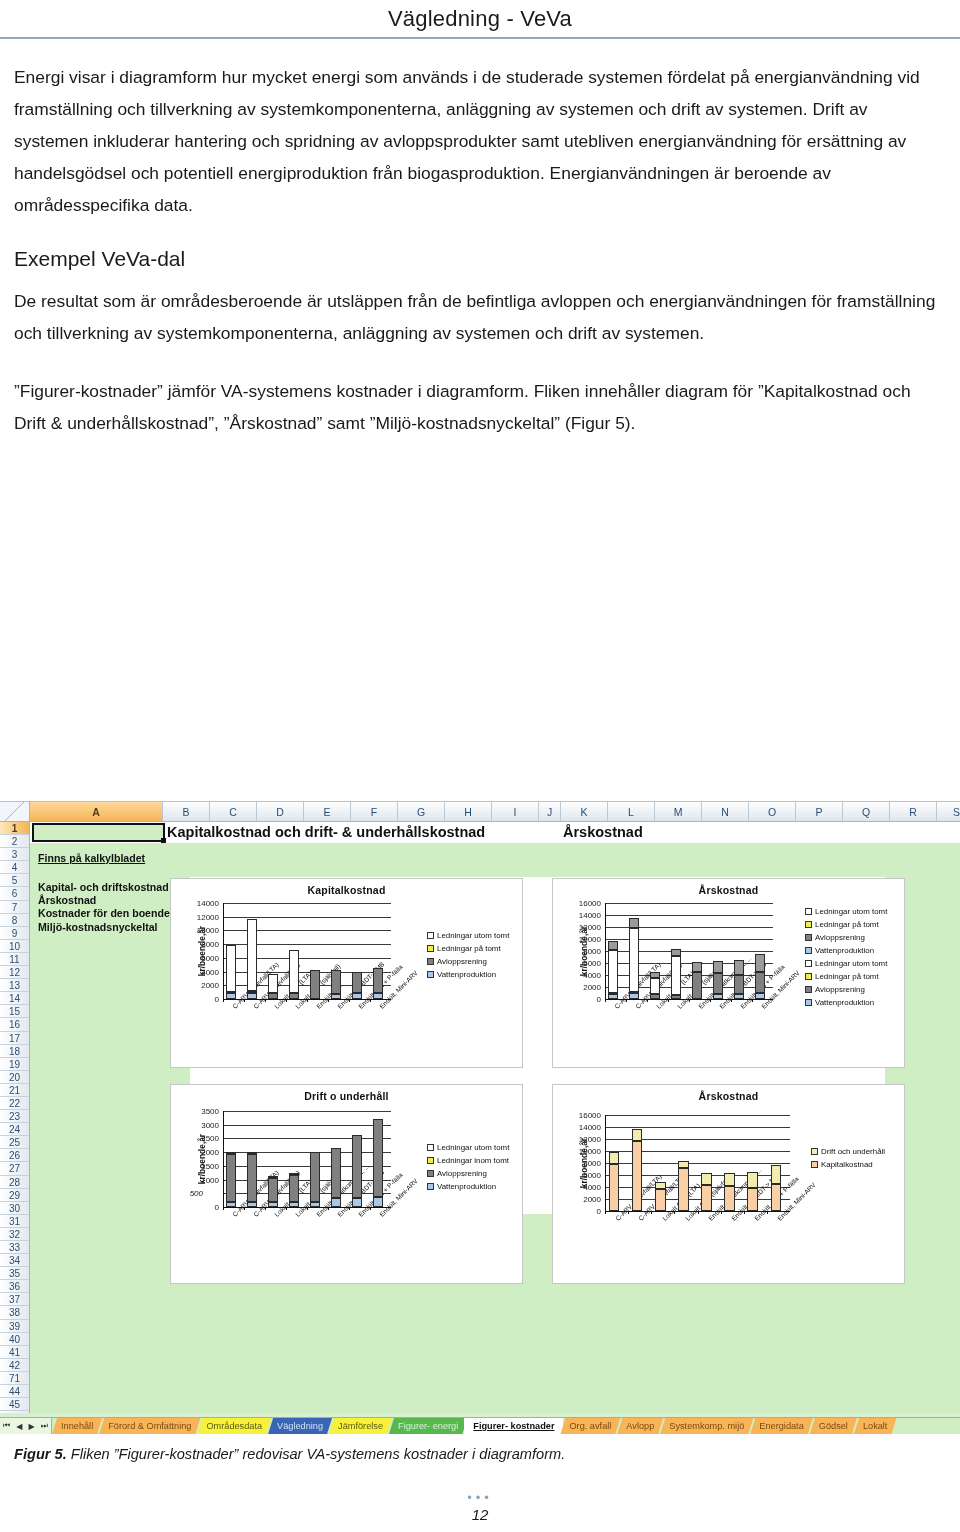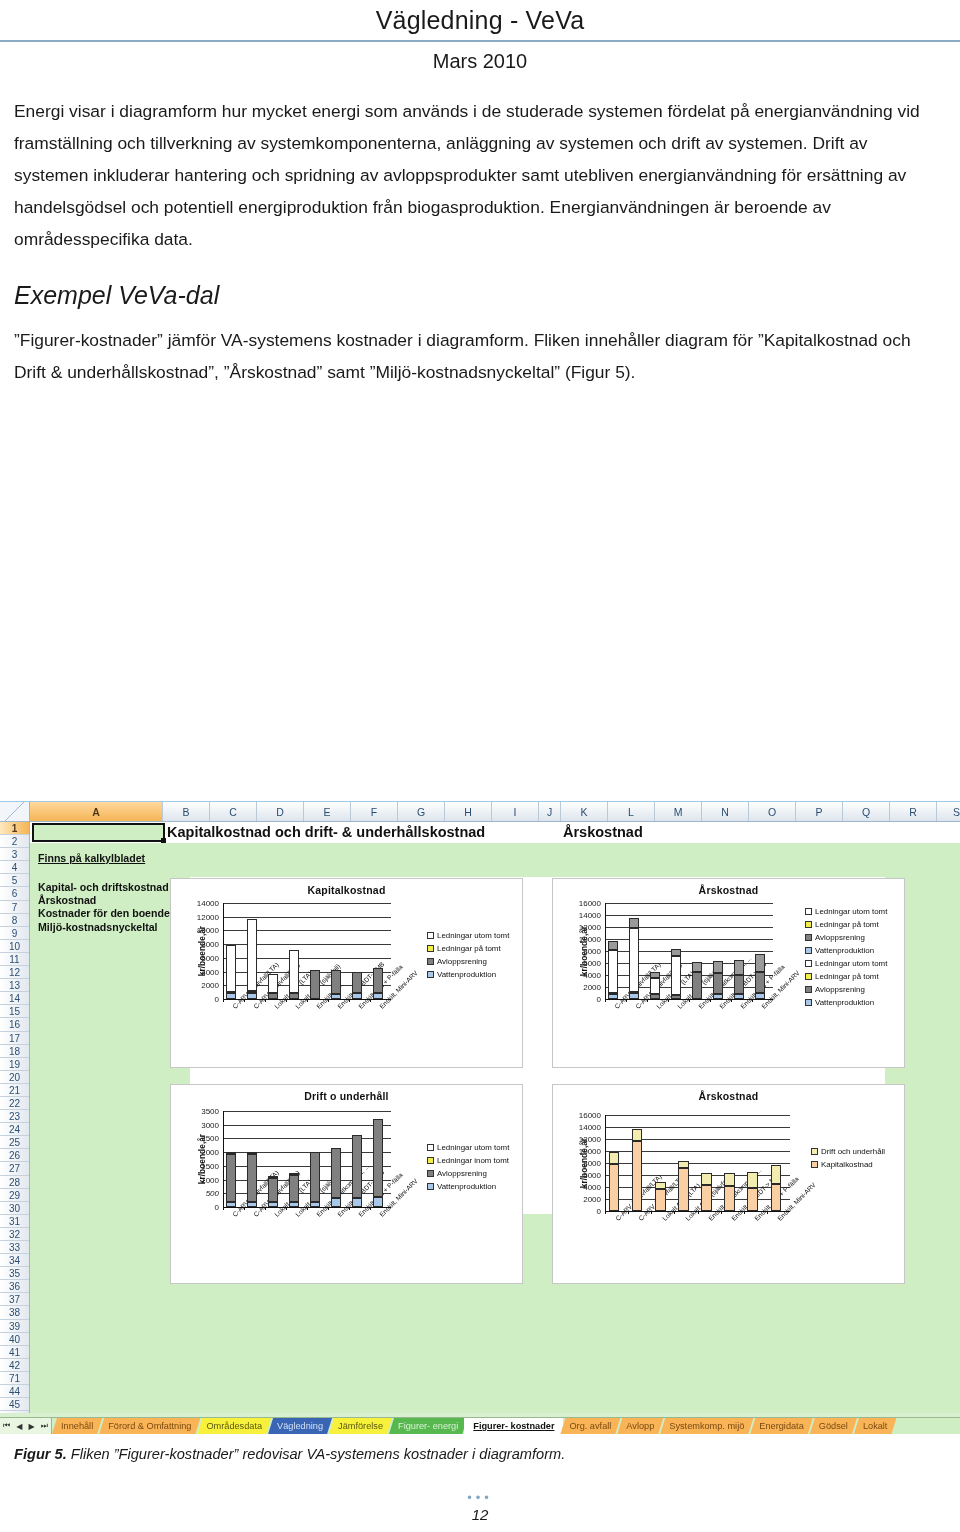--- a/index.html
+++ b/index.html
@@ -9,38 +9,38 @@
     background:#ffffff;
     font-family:"Liberation Sans", sans-serif;
     color:#161616;
     position:relative;
     overflow:hidden;
   }
 
   
   .doc-header { text-align:center; padding-top:6px; }
   .doc-title {
-    font-size:25px; letter-spacing:.2px; color:#1a1a1a;
+    font-size:22px; letter-spacing:.2px; color:#1a1a1a;
     font-weight:400;
   }
   .header-rule {
     height:2px; background:#8aa9c4; margin:5px 0 0 0; width:100%;
   }
   .doc-subtitle {
     font-size:20px; color:#1a1a1a; margin-top:8px; font-weight:400;
   }
 
   
   .body-wrap { padding:22px 24px 0 14px; }
   p.para {
     font-size:17.4px; line-height:32px; margin:0 0 26px 0;
     text-align:left; color:#1a1a1a;
   }
   h2.subhead {
-    font-size:25px; font-style:italic; font-weight:400; color:#1a1a1a;
+    font-size:21px; font-weight:400; color:#1a1a1a;
     margin:14px 0 14px 0;
   }
 
   
   .excel {
     position:absolute; left:0; top:801px; width:960px; height:633px;
     background:#d8f0cf;
     border-top:1px solid #9ec9e8;
     font-family:"Liberation Sans", sans-serif;
     overflow:hidden;
@@ -187,26 +187,26 @@
     position:absolute; left:0; right:0; top:1506px; text-align:center;
     font-size:15px; font-style:italic; color:#1a1a1a;
   }
 </style>
 </head>
 <body>
 
 <div class="doc-header">
   <div class="doc-title">Vägledning - VeVa</div>
   <div class="header-rule"></div>
-  <div class="doc-subtitle">Mars 2010</div>
 </div>
 
 <div class="body-wrap">
   <p class="para">Energi visar i diagramform hur mycket energi som används i de studerade systemen fördelat på energianvändning vid framställning och tillverkning av systemkomponenterna, anläggning av systemen och drift av systemen. Drift av systemen inkluderar hantering och spridning av avloppsprodukter samt utebliven energianvändning för ersättning av handelsgödsel och potentiell energiproduktion från biogasproduktion. Energianvändningen är beroende av områdesspecifika data.</p>
   <h2 class="subhead">Exempel VeVa-dal</h2>
+  <p class="para">De resultat som är områdesberoende är utsläppen från de befintliga avloppen och energianvändningen för framställning och tillverkning av systemkomponenterna, anläggning av systemen och drift av systemen.</p>
   <p class="para">”Figurer-kostnader” jämför VA-systemens kostnader i diagramform. Fliken innehåller diagram för ”Kapitalkostnad och Drift &amp; underhållskostnad”, ”Årskostnad” samt ”Miljö-kostnadsnyckeltal” (Figur 5).</p>
 </div>
 
 <div class="excel">
 
   <div class="col-head">
     <div class="corner"></div>
     <div id="colheads" style="display:flex;flex:1;">
         <div class="ch sel" style="width: 133px;">A</div>
         <div class="ch" style="width: 47px;">B</div>
@@ -503,21 +503,21 @@
                 <span>Vattenproduktion</span>
               </div>
             </div>
           </div>
           <div class="chartbox" style="left: 140px; top: 262px; width: 353px; height: 200px;">
             <div class="chart-title">Drift o underhåll</div>
             <div class="plot-area" style="position: absolute; left: 52px; top: 26px; width: 168px; height: 96px;">
               <div class="ylab" style="left: -46px;">kr/boende,år</div>
               <div class="ytick" style="top: 96px; right: 172px; width: 34px;">0</div>
               <div class="gridline" style="top: 96px; left: 0px; width: 168px;"></div>
-              <div class="ytick" style="top: 82.2857px; right: 172px; width: 34px; font-style: italic;">500</div>
+              <div class="ytick" style="top: 82.2857px; right: 188px; width: 34px; font-style: italic;">500</div>
               <div class="gridline" style="top: 82.2857px; left: 0px; width: 168px;"></div>
               <div class="ytick" style="top: 68.5714px; right: 172px; width: 34px;">1000</div>
               <div class="gridline" style="top: 68.5714px; left: 0px; width: 168px;"></div>
               <div class="ytick" style="top: 54.8571px; right: 172px; width: 34px;">1500</div>
               <div class="gridline" style="top: 54.8571px; left: 0px; width: 168px;"></div>
               <div class="ytick" style="top: 41.1429px; right: 172px; width: 34px;">2000</div>
               <div class="gridline" style="top: 41.1429px; left: 0px; width: 168px;"></div>
               <div class="ytick" style="top: 27.4286px; right: 172px; width: 34px;">2500</div>
               <div class="gridline" style="top: 27.4286px; left: 0px; width: 168px;"></div>
               <div class="ytick" style="top: 13.7143px; right: 172px; width: 34px;">3000</div>

